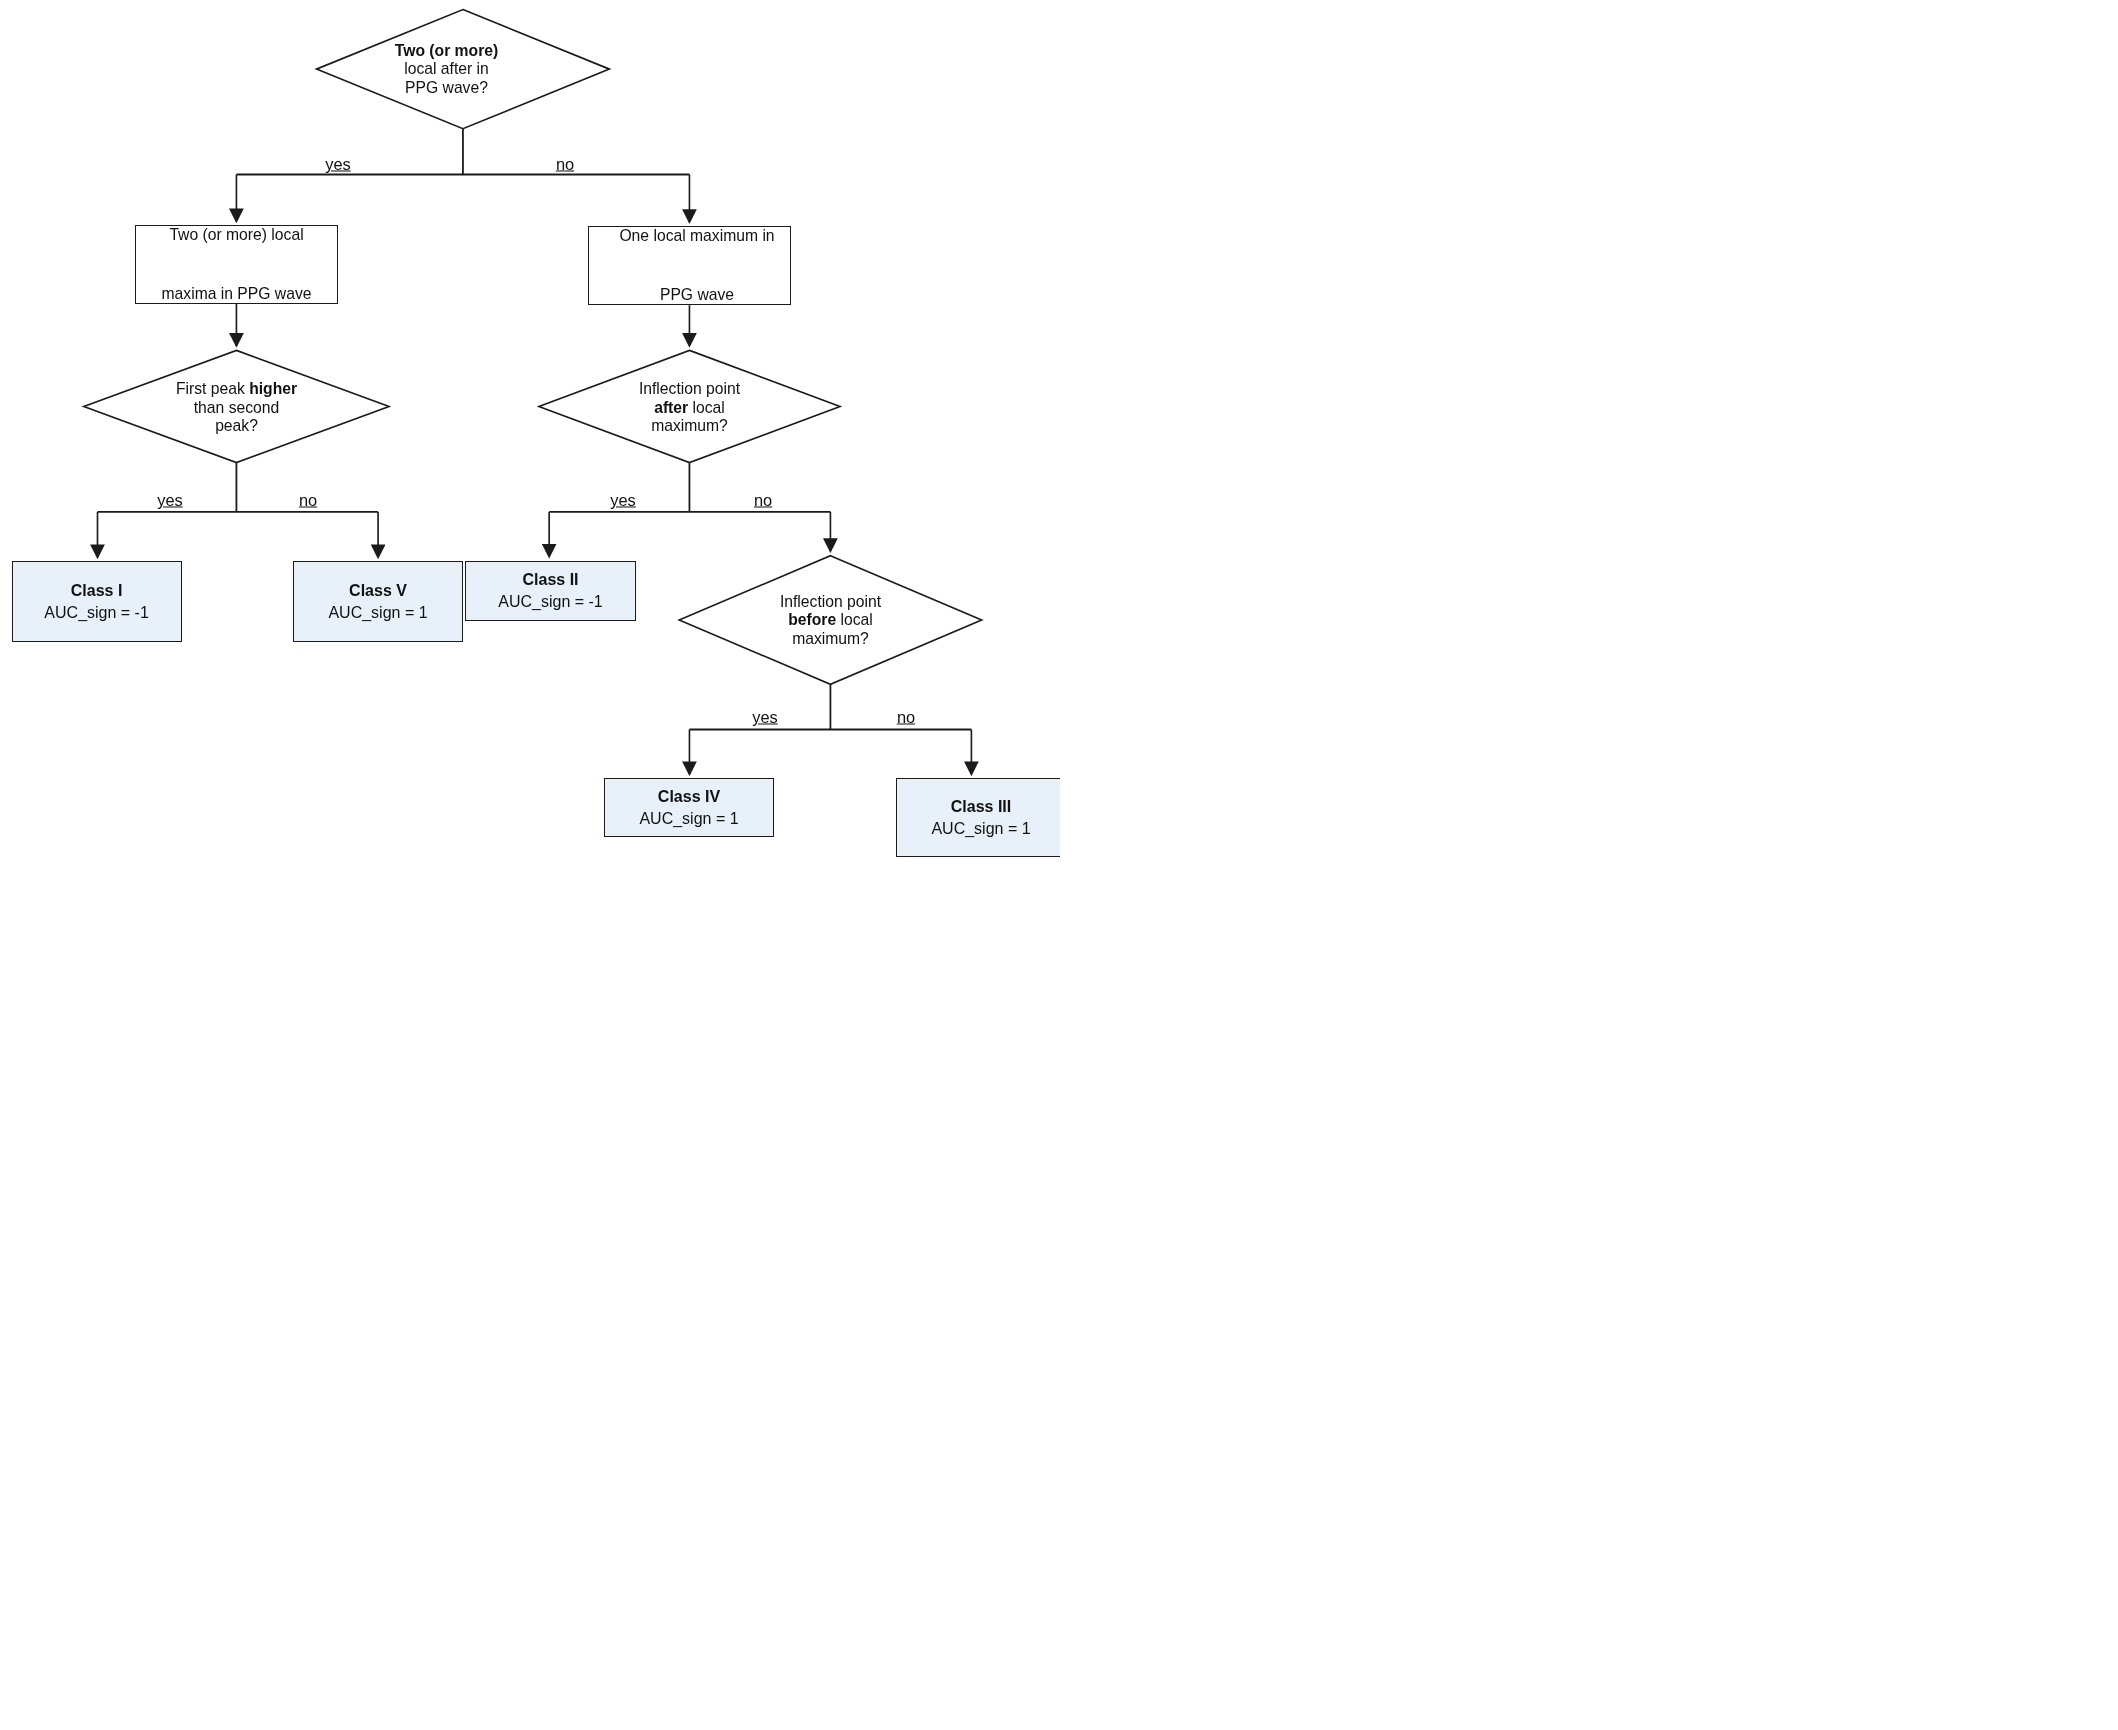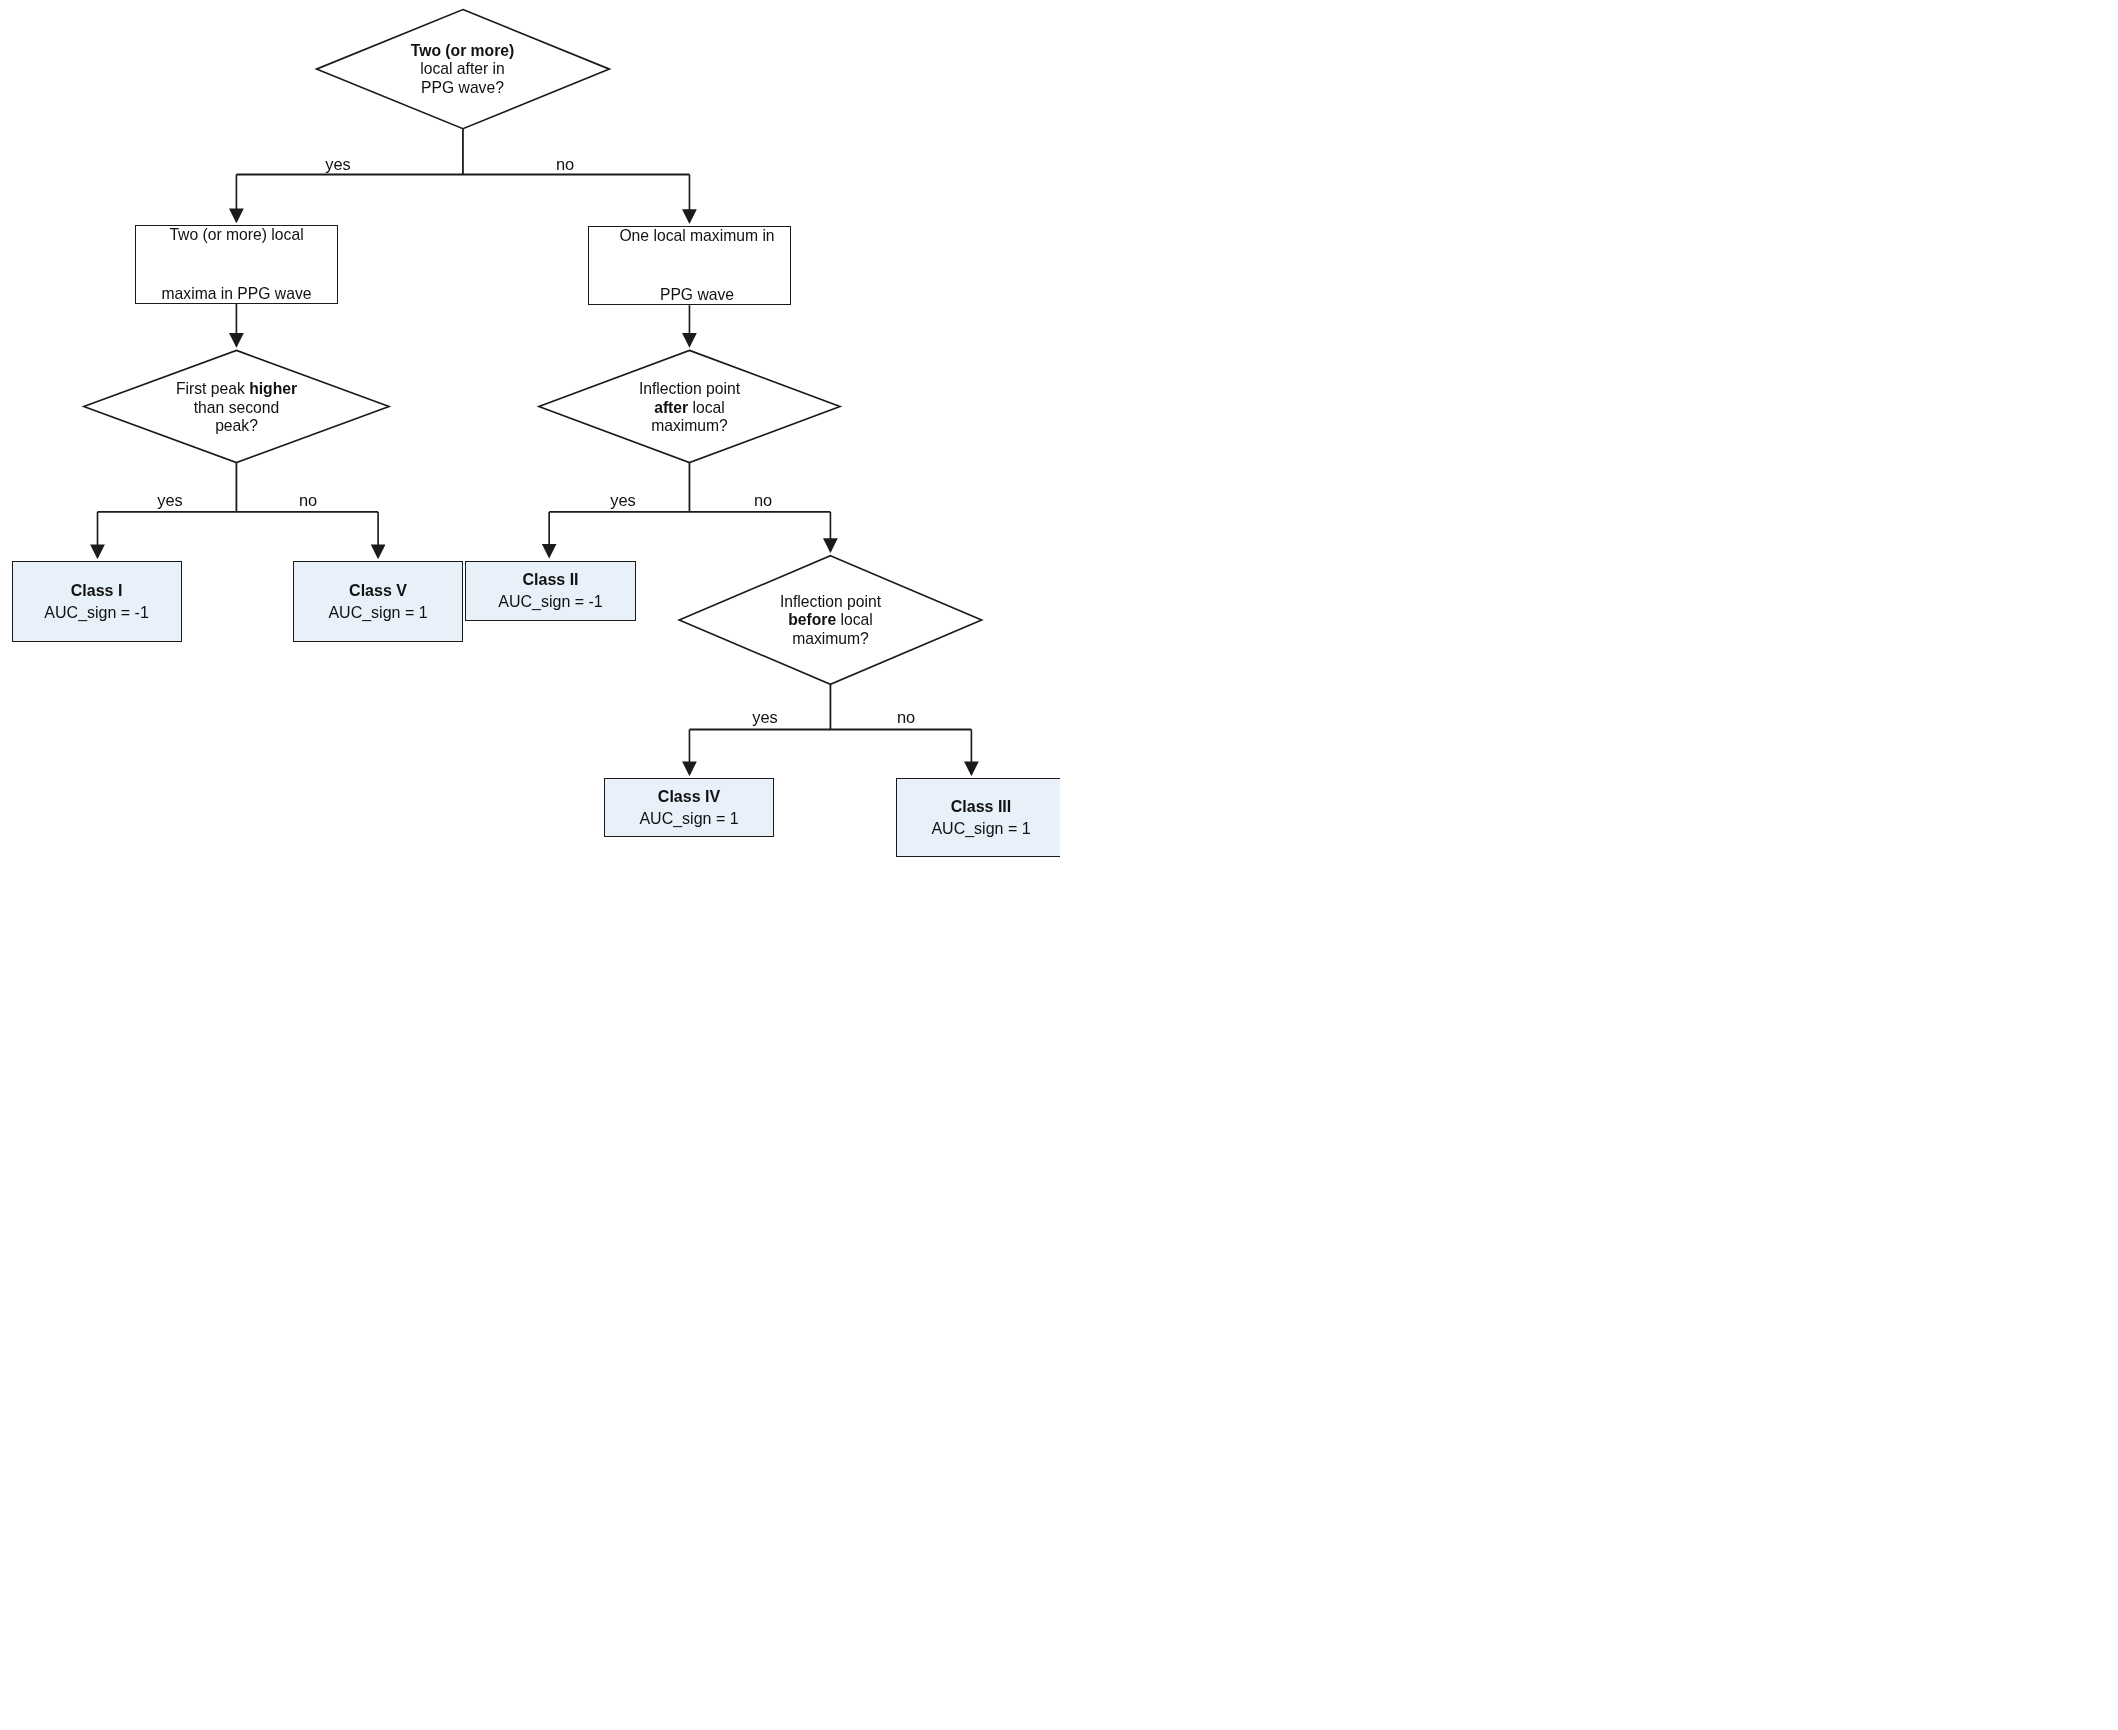--- a/index.html
+++ b/index.html
@@ -61,20 +61,21 @@
     color: #111111;
     box-sizing: border-box;
   }
   .class-box .cls-name { font-weight: bold; }
   .edge-label {
     position: absolute;
     transform: translate(-50%, -50%);
     font-size: 16.4px;
     color: #111111;
     white-space: nowrap;
+    text-decoration: underline;
   }
   b { font-weight: bold; }
 </style>
 </head>
 <body>
 
 <div class="canvas">
 
   <svg class="wires" viewBox="0 0 1548 1264">
     <defs>
@@ -101,21 +102,21 @@
     <path d="M1213,1000 V1066 M1007,1066 H1419" fill="none" stroke="#1b1b1b" stroke-width="2.6"></path>
     <path d="M1007,1066 V1131" fill="none" stroke="#1b1b1b" stroke-width="2.4" marker-end="url(#arrow)"></path>
     <path d="M1419,1066 V1131" fill="none" stroke="#1b1b1b" stroke-width="2.4" marker-end="url(#arrow)"></path>
 
     <polygon points="676,14 890,101 676,188 462,101" fill="#ffffff" stroke="#1b1b1b" stroke-width="2.4"></polygon>
     <polygon points="345,512 568,594 345,676 122,594" fill="#ffffff" stroke="#1b1b1b" stroke-width="2.4"></polygon>
     <polygon points="1007,512 1227,594 1007,676 787,594" fill="#ffffff" stroke="#1b1b1b" stroke-width="2.4"></polygon>
     <polygon points="1213,812 1434,906 1213,1000 992,906" fill="#ffffff" stroke="#1b1b1b" stroke-width="2.4"></polygon>
   </svg>
 
-  <div class="node-text" style="left:316px; top:27px; width:293px; height:85px;">
+  <div class="node-text" style="left:300px; top:27px; width:293px; height:85px;">
     <span><b>Two (or more)</b></span>
     <span>local after in</span>
     <span>PPG wave?</span>
   </div>
 
   <div class="node-text" style="left:84px; top:366px; width:305px; height:84px;">
     <span><span>First peak </span><b>higher</b></span>
     <span>than second</span>
     <span>peak?</span>
   </div>

